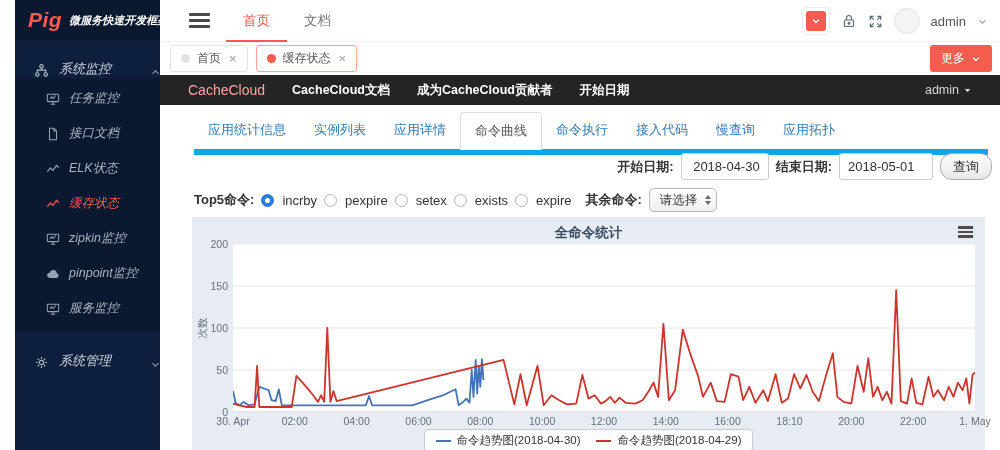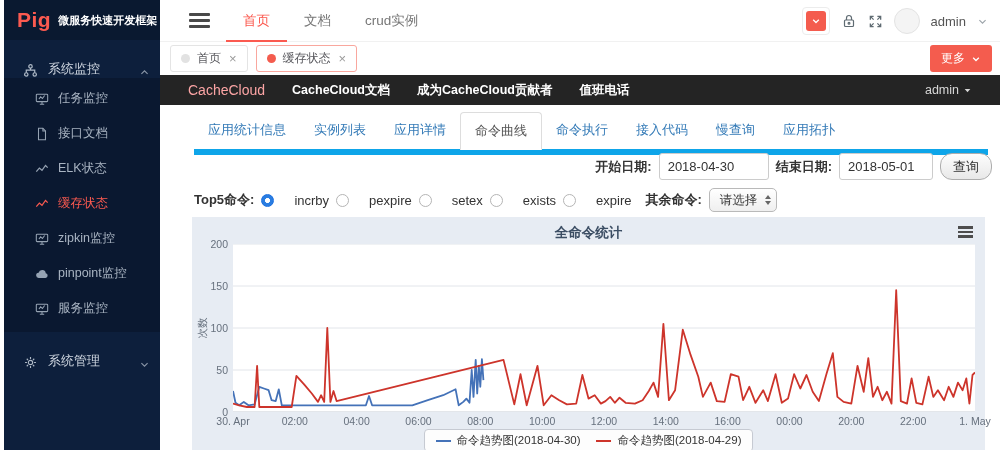--- a/index.html
+++ b/index.html
@@ -1,20 +1,20 @@
 <!DOCTYPE html>
 <html><head>
 <meta charset="utf-8">
 <style>
   * { box-sizing: border-box; margin: 0; padding: 0; }
   html,body { width:1000px; height:450px; }
   body { position:relative; font-family:"Liberation Sans",sans-serif; background:#fff; overflow:hidden; color:#333; }
 
   
-  .sidebar { position:absolute; left:4px; top:0; width:160px; height:450px; background:#0d1f3c; }
+  .sidebar { position:absolute; left:15px; top:0; width:160px; height:450px; background:#0d1f3c;font-style:italic; }
   .logo { height:40px; background:#0a1930; display:flex; align-items:center; padding-left:13px; gap:7px; }
   .logo-text { color:#fb5a50; font-size:21px; font-weight:bold; letter-spacing:.5px; }
   .logo-sub { color:#fff; font-size:11px; font-weight:bold; white-space:nowrap; }
   .side-group { height:38px; display:flex; align-items:flex-end; padding:0 14px 0 19px; font-size:13px; color:#cfd6e0; cursor:pointer; gap:10px; }
   .side-group .gl { flex:1; }
   .side-group .chev { color:#8b97a8; display:flex; }
   .side-group .gi { display:flex; color:#aeb9c6; }
   .side-sub { background:#0a1830; padding:3px 0 6px 0; }
   .side-item { height:35px; display:flex; align-items:center; padding-left:31px; font-size:12.5px; color:#a9b4c2; gap:9px; cursor:pointer; }
   .side-item .ii { display:flex; color:#96a3b3; }
@@ -55,21 +55,21 @@
   .subtabs { position:relative; margin:7px 12px 0 34px; border-bottom:6px solid #0ea5e9; display:flex; font-size:13px; }
   .subtab { color:#337ab7; padding:9px 14px; cursor:pointer; white-space:nowrap; }
   .subtab.active { color:#555; background:#fff; border:1px solid #ddd; border-bottom-color:#fff; border-radius:4px 4px 0 0; margin-bottom:-1px; }
 
   .filter-row { position:absolute; top:48px; right:8px; display:flex; align-items:center; gap:7px; font-size:13px; }
   .f-label { font-weight:bold; color:#333; }
   .date-input { height:27px; border:1px solid #ccc; border-radius:3px; padding:0 8px; font-size:13px; color:#333; font-family:inherit; }
   .search-btn { height:27px; padding:0 12px; border:1px solid #adadad; border-radius:12px; background:linear-gradient(#fdfdfd,#e8e8e8); font-size:13px; color:#333; cursor:pointer; font-family:inherit; }
 
   .cmd-row { position:absolute; top:83px; left:34px; display:flex; align-items:center; font-size:13px; color:#333; }
-  .radio-opt { display:inline-flex; align-items:center; margin-left:7px; cursor:pointer; gap:20px; }
+  .radio-opt { display:inline-flex; align-items:center; margin-left:7px; cursor:pointer; gap:8px; }
   .radio { width:13px; height:13px; border-radius:50%; border:1px solid #b5b5b5; background:#fff; display:inline-block; }
   .radio.checked { border-color:#1a6fe0; background:radial-gradient(circle,#fff 0 2.2px,#2a7de1 2.8px); }
   .other-label { margin-left:14px; }
   .cc-select { display:inline-flex; align-items:center; gap:8px; border:1px solid #b9b9b9; border-radius:5px; padding:2.5px 5px 2.5px 10px; background:linear-gradient(#fff,#efefef); margin-left:7px; cursor:pointer; font-size:12.5px; }
   .stepper { display:flex; flex-direction:column; gap:1.5px; }
   .stepper i { width:0; height:0; border-left:3.5px solid transparent; border-right:3.5px solid transparent; }
   .stepper .up { border-bottom:4.5px solid #666; }
   .stepper .dn { border-top:4.5px solid #666; }
 
   
@@ -192,21 +192,20 @@
 
 <div class="topbar">
   <div class="hamburger">
       <i></i>
       <i></i>
       <i></i>
     </div>
   <div class="topnav">
     <div class="nav-item active">首页</div>
     <div class="nav-item">文档</div>
-    <div class="nav-item">crud实例</div>
   </div>
   <div class="top-right">
     <div class="msg-btn">
       <span class="msg-inner">
         <svg width="10" height="10" viewBox="0 0 16 16" fill="none" stroke="#fff" stroke-width="2">
             <path d="M3.5 6l4.5 4.5L12.5 6"></path>
           </svg>
       </span>
     </div>
     <span class="tool-icon">
@@ -247,21 +246,21 @@
     <svg width="10" height="10" viewBox="0 0 16 16" fill="none" stroke="#fff" stroke-width="2">
         <path d="M3.5 6l4.5 4.5L12.5 6"></path>
       </svg>
   </button>
 </div>
 
 <div class="blackbar">
   <span class="cc-brand">CacheCloud</span>
   <span class="cc-link">CacheCloud文档</span>
   <span class="cc-link">成为CacheCloud贡献者</span>
-  <span class="cc-link">值班电话</span>
+  <span class="cc-link">开始日期</span>
   <span class="cc-user">
     <span>admin</span>
     <svg width="9" height="9" viewBox="0 0 16 16" fill="currentColor">
         <path d="M3 5.5h10L8 11z"></path>
       </svg>
   </span>
 </div>
 
 <div class="content">
 
@@ -271,21 +270,21 @@
     <div class="subtab">应用详情</div>
     <div class="subtab active">命令曲线</div>
     <div class="subtab">命令执行</div>
     <div class="subtab">接入代码</div>
     <div class="subtab">慢查询</div>
     <div class="subtab">应用拓扑</div>
   </div>
 
   <div class="filter-row">
     <span class="f-label">开始日期:</span>
-    <input class="date-input" style="width: 110px;" value="2018-04-30">
+    <input class="date-input" style="width: 88px; text-align: right;" value="2018-04-30">
     <span class="f-label">结束日期:</span>
     <input class="date-input" style="width: 94px;" value="2018-05-01">
     <button class="search-btn">查询</button>
   </div>
 
   <div class="cmd-row">
     <span class="f-label">Top5命令:</span>
     <label class="radio-opt">
       <span class="radio checked"></span>
       <span>incrby</span>
@@ -352,18 +351,18 @@
       <div class="ytick" style="top: 21px;">200</div>
       <div class="xtick" style="left: 11px;">30. Apr</div>
       <div class="xtick" style="left: 72.8333px;">02:00</div>
       <div class="xtick" style="left: 134.667px;">04:00</div>
       <div class="xtick" style="left: 196.5px;">06:00</div>
       <div class="xtick" style="left: 258.333px;">08:00</div>
       <div class="xtick" style="left: 320.167px;">10:00</div>
       <div class="xtick" style="left: 382px;">12:00</div>
       <div class="xtick" style="left: 443.833px;">14:00</div>
       <div class="xtick" style="left: 505.667px;">16:00</div>
-      <div class="xtick" style="left: 567.5px;">00:00</div>
+      <div class="xtick" style="left: 567.5px;">18:10</div>
       <div class="xtick" style="left: 629.333px;">20:00</div>
       <div class="xtick" style="left: 691.167px;">22:00</div>
       <div class="xtick" style="left: 753px;">1. May</div>
     </div>
 </div>
 
 </body></html>

